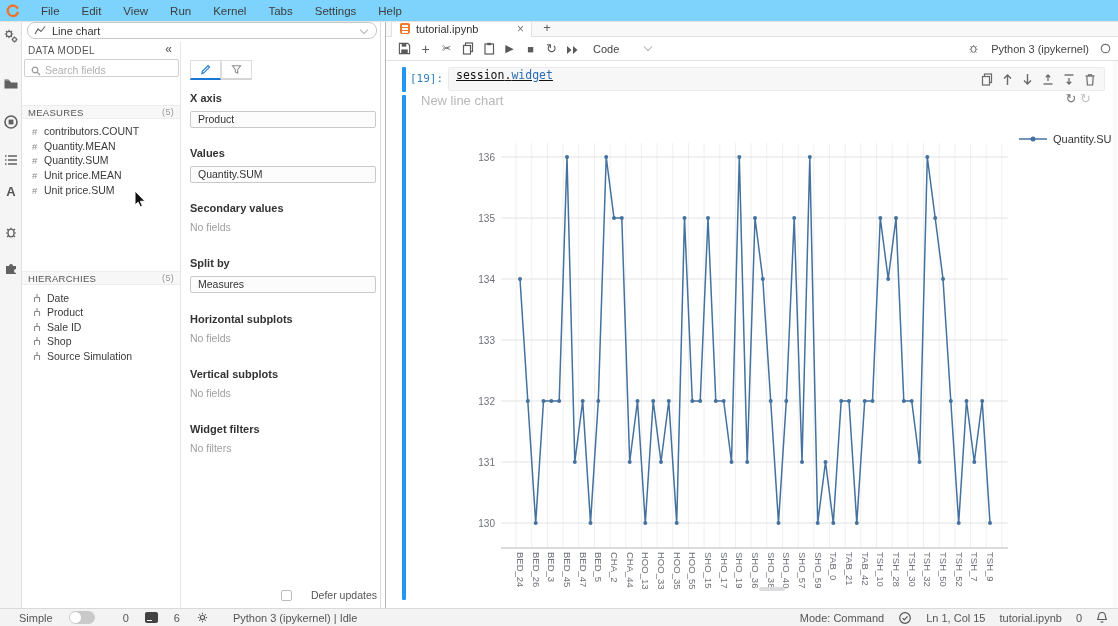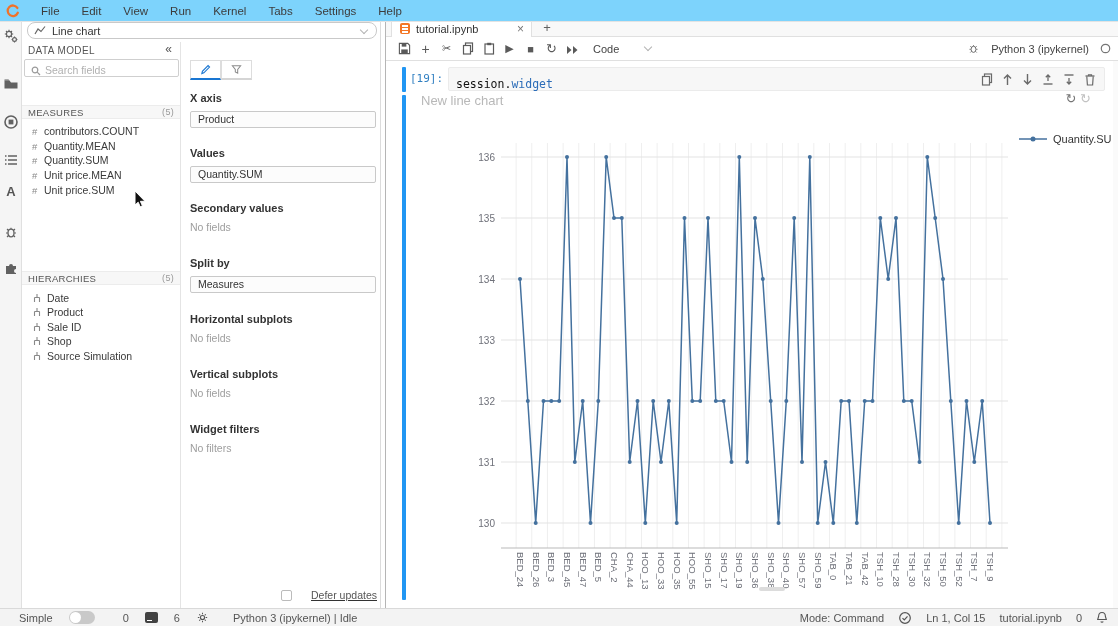--- a/index.html
+++ b/index.html
@@ -49,21 +49,21 @@
   .cfgcol { position:absolute; left:160px; top:24px; width:199px; height:566px; }
   .cfg-tabs { position:absolute; left:8px; top:18px; display:flex; }
   .cfg-tab { width:31px; height:20px; border:1px solid #ddd; border-bottom:2px solid #d5d5d5;
              display:flex; align-items:center; justify-content:center; background:#fff; cursor:pointer; }
   .cfg-tab.active { border-bottom:2px solid #1976d2; }
   .cfg-label { font-size:11px; font-weight:bold; color:#333; }
   .cfg-field { margin-top:7px; width:186px; height:17px; border:1px solid #c9c9c9; border-radius:2px;
                background:#fcfcfc; font-size:10.5px; color:#333; line-height:15px; padding:0 7px; cursor:pointer; }
   .cfg-empty { margin-top:7px; font-size:10.5px; color:#9e9e9e; }
   .cfg-sec { position:absolute; left:8px; }
-  .defer { position:absolute; right:4px; bottom:7px; display:flex; align-items:flex-end; gap:19px;text-decoration:underline; }
+  .defer { position:absolute; right:4px; bottom:7px; display:flex; align-items:flex-end; gap:19px; }
   .defer .box { width:11px; height:11px; border:1px solid #bbb; border-radius:2px; background:#fff; cursor:pointer; }
   .defer .lbl { font-size:10.5px; color:#555; }
 
   
   .main { position:absolute; left:385px; top:18px; width:733px; height:590px; background:#fff;
           border-left:1px solid #b5b5b5; }
   .tabbar { position:absolute; left:0; top:0; width:733px; height:19px; background:#f8f8f8;
             border-bottom:1px solid #e0e0e0; }
   .nbtab { position:absolute; left:5px; top:0; width:141px; height:19px; background:#fff;
            border-top:2px solid #1976d2; border-left:1px solid #e0e0e0; border-right:1px solid #e0e0e0;
@@ -80,21 +80,21 @@
   .celltype { font-size:11px; color:#444; margin-left:10px; cursor:pointer; display:flex; align-items:center; gap:26px; }
   .tb-right { margin-left:auto; display:flex; align-items:center; gap:11px; padding-right:8px; }
   .kernel-name { font-size:11px; color:#444; cursor:pointer; }
 
   .nbcontent { position:absolute; left:0; top:43px; width:733px; height:547px; background:#fff; }
   .bluebar { position:absolute; left:16px; width:4px; background:#2196f3; border-radius:1px; }
   .prompt { position:absolute; left:24px; top:11px; font-family:"DejaVu Sans Mono",monospace;
             font-size:11px; color:#307fc1; }
   .inputbox { position:absolute; left:62px; top:6px; right:14px; height:24px; background:#f7f7f7;
               border:1px solid #ebebeb; border-radius:2px; }
-  .code { position:absolute; left:7px; top:9px; font-family:"DejaVu Sans Mono",monospace; font-size:11.5px; color:#111; }
+  .code { position:absolute; left:7px; top:0; font-family:"DejaVu Sans Mono",monospace; font-size:11.5px; color:#111;text-decoration:underline; }
   .code .attr { color:#2b6cb8; }
   .cell-icons { position:absolute; right:8px; top:4px; display:flex; gap:9px; }
   .cell-icons span { cursor:pointer; }
   .out-title { position:absolute; left:35px; top:32px; font-size:13px; color:#b8b8b8; cursor:text; }
   .refresh-icons { position:absolute; right:28px; top:30px; font-size:13px; color:#757575; cursor:pointer; }
   .refresh-icons .lite { color:#c2c2c2; }
   #chart-wrap { position:absolute; left:35px; top:50px; width:690px; height:492px; }
   .vscroll { position:absolute; right:0; top:0; width:6px; height:547px; background:#fafafa; }
 
   

